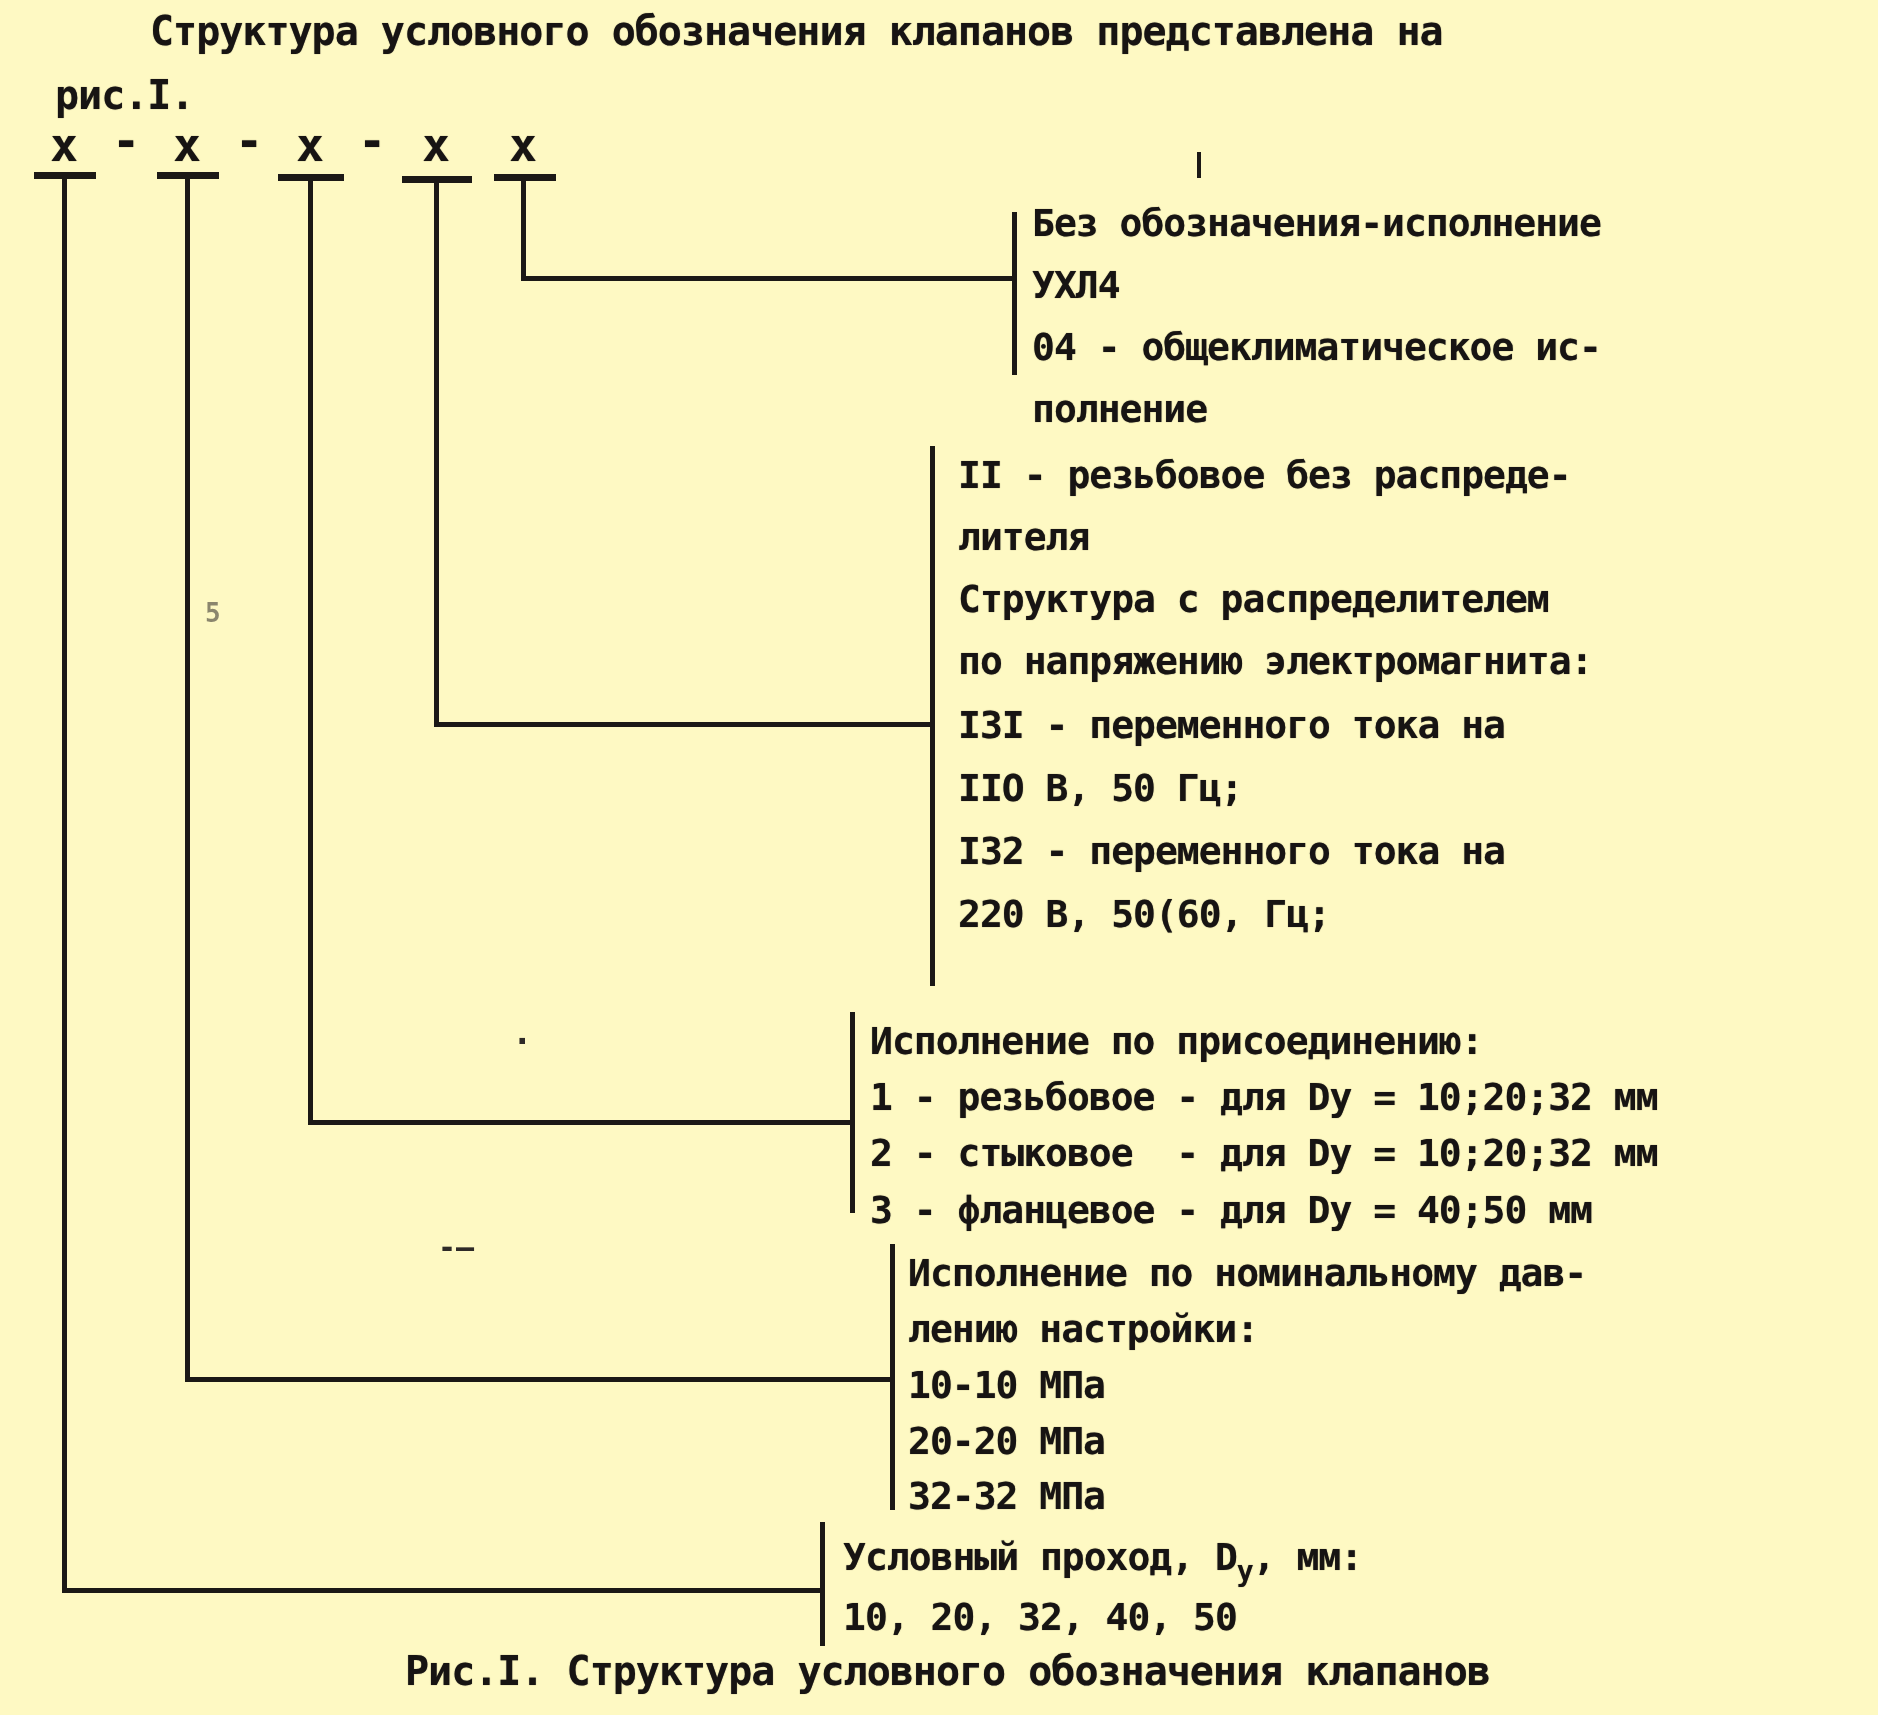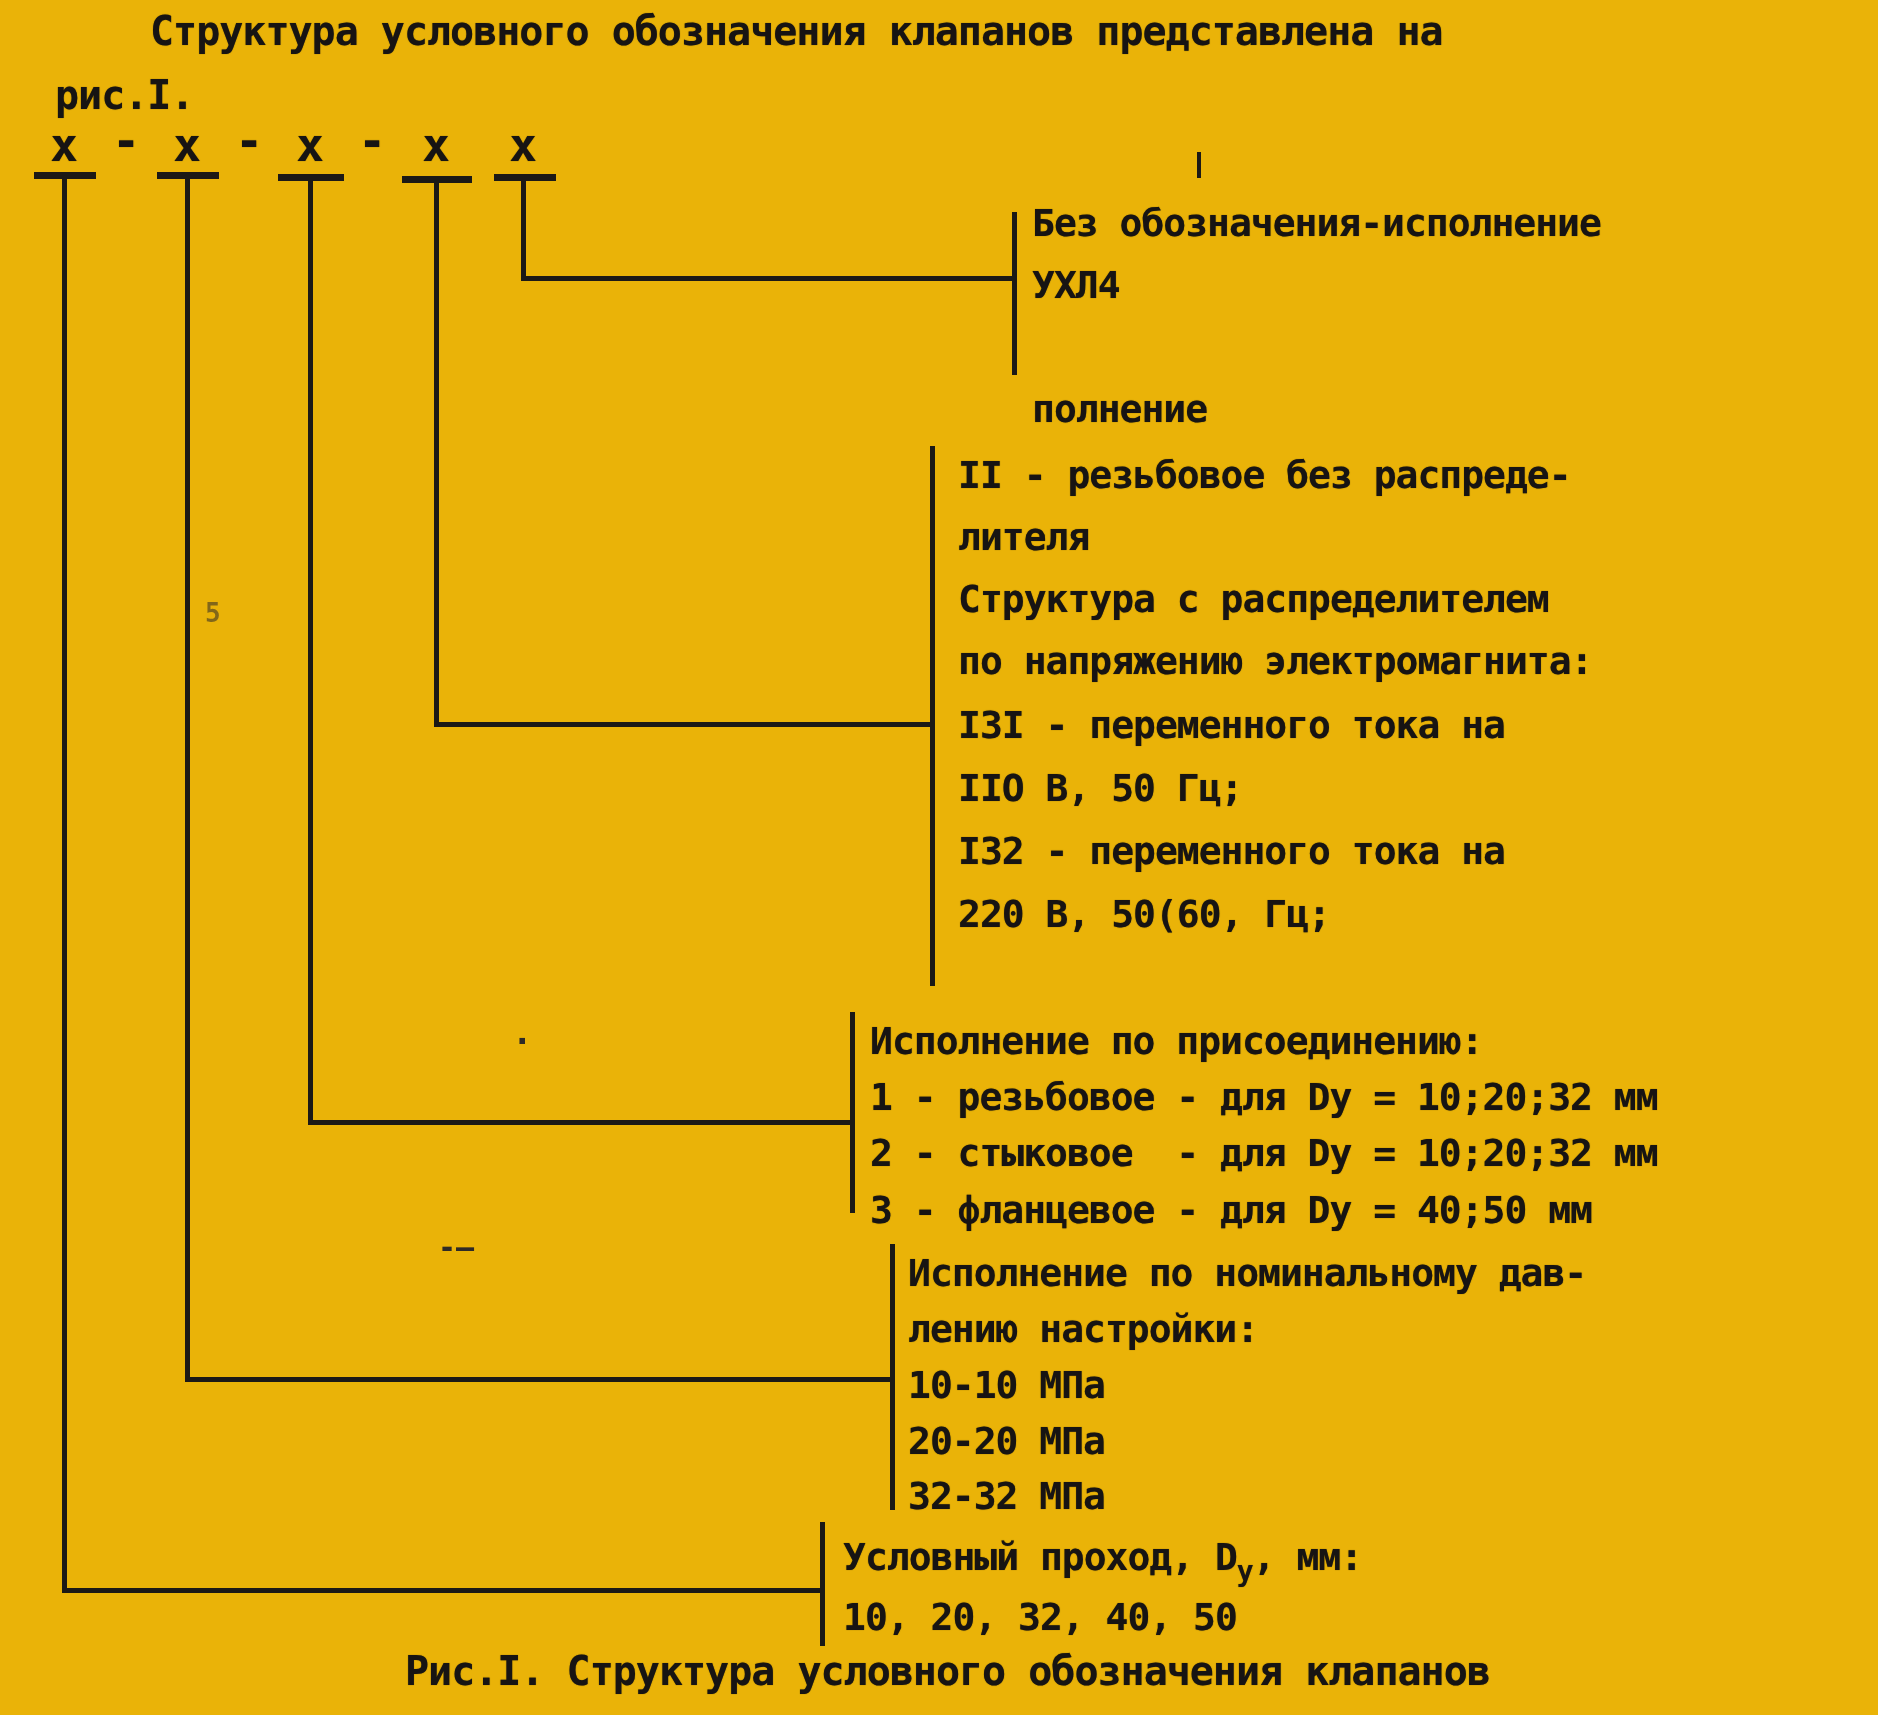--- a/index.html
+++ b/index.html
@@ -1,19 +1,19 @@
 <!DOCTYPE html>
 <html><head>
 <meta charset="utf-8">
 <style>
   html,body{margin:0;padding:0;background:#e8e8e6;}
   #page{
     position:relative;
     width:1878px;height:1715px;
-    background:#eab308;
+    background:#fef9c3;
     overflow:hidden;
     font-family:"DejaVu Sans Mono", monospace;
   }
   .txt{
     position:absolute;
     font-family:"DejaVu Sans Mono", monospace;
     font-weight:700;
     font-size:38px;
     line-height:46px;
     color:#171413;
@@ -71,20 +71,21 @@
 
   <div class="v" style="left:434px;top:183px;height:544px"></div>
   <div class="h" style="left:434px;top:722px;width:498px"></div>
 
   <div class="v" style="left:521px;top:181px;height:100px"></div>
   <div class="h" style="left:521px;top:276px;width:493px"></div>
 
   <div class="v" style="left:1012px;top:212px;height:163px"></div>
   <div class="txt" style="left:1032px;top:200px">Без обозначения-исполнение</div>
   <div class="txt" style="left:1032px;top:262px">УХЛ4</div>
+  <div class="txt" style="left:1032px;top:324px">04 - общеклиматическое ис-</div>
   <div class="txt" style="left:1032px;top:386px">полнение</div>
 
   <div class="v" style="left:930px;top:446px;height:540px"></div>
   <div class="txt" style="left:958px;top:452px">II - резьбовое без распреде-</div>
   <div class="txt" style="left:958px;top:514px">лителя</div>
   <div class="txt" style="left:958px;top:576px">Структура с распределителем</div>
   <div class="txt" style="left:958px;top:638px">по напряжению электромагнита:</div>
   <div class="txt" style="left:958px;top:702px">I3I - переменного тока на</div>
   <div class="txt" style="left:958px;top:765px">IIO В, 50 Гц;</div>
   <div class="txt" style="left:958px;top:828px">I32 - переменного тока на</div>

